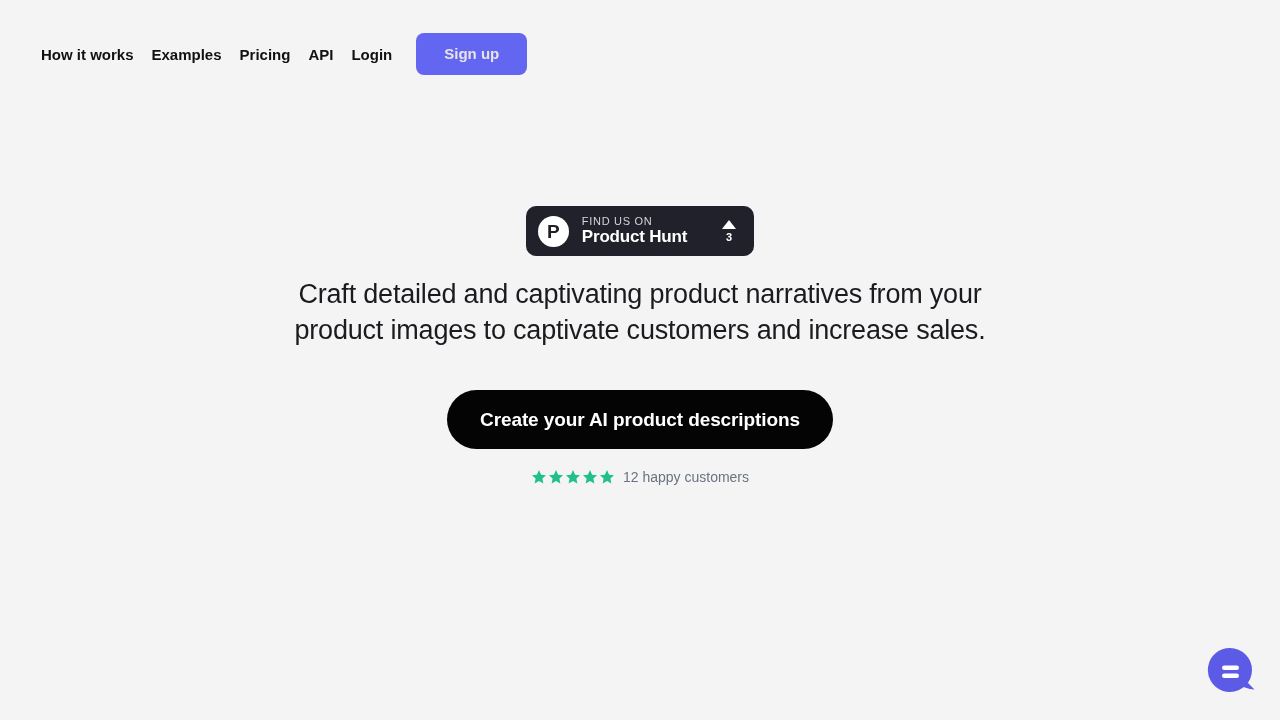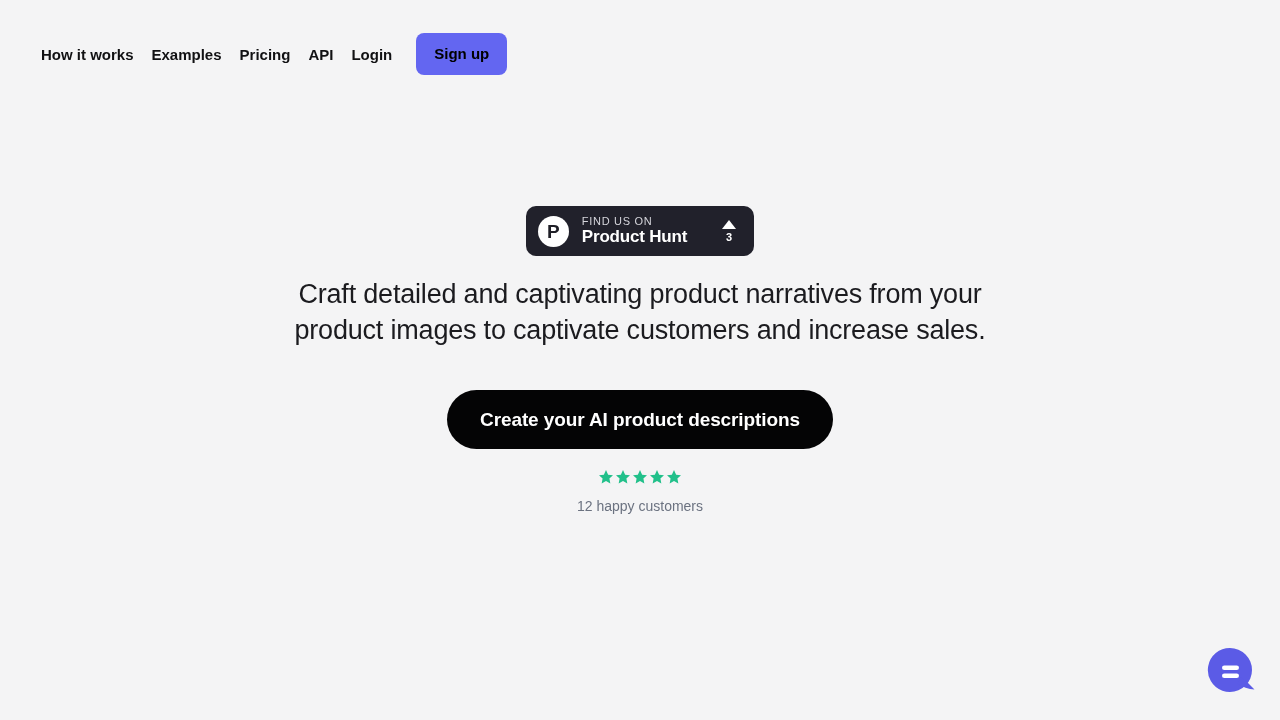--- a/index.html
+++ b/index.html
@@ -63,26 +63,26 @@
     text-decoration: none;
     padding: 0 9px;
     line-height: 1;
     white-space: nowrap;
     cursor: pointer;
   }
 
   .signup-btn {
     margin-left: 15px;
     background: #6366f1;
-    color: #000000;
+    color: #e5e5e5;
     font-size: 15px;
     font-weight: 700;
     border: none;
     border-radius: 8px;
-    padding: 0 18px;
+    padding: 0 28px;
     height: 42px;
     line-height: 42px;
     cursor: pointer;
     font-family: "Liberation Sans", sans-serif;
     white-space: nowrap;
   }
 
   
   .hero {
     text-align: center;
@@ -199,22 +199,22 @@
     cursor: pointer;
     letter-spacing: -0.1px;
     font-family: "Liberation Sans", sans-serif;
   }
 
   
   .social-proof {
     margin-top: 20px;
     display: flex;
     align-items: center;
-    gap: 14px;
-    flex-direction: column;
+    justify-content: center;
+    gap: 8px;
   }
 
   .stars { display: flex; gap: 1px; }
 
   .star {
     width: 16px;
     height: 16px;
     display: block;
   }
 

